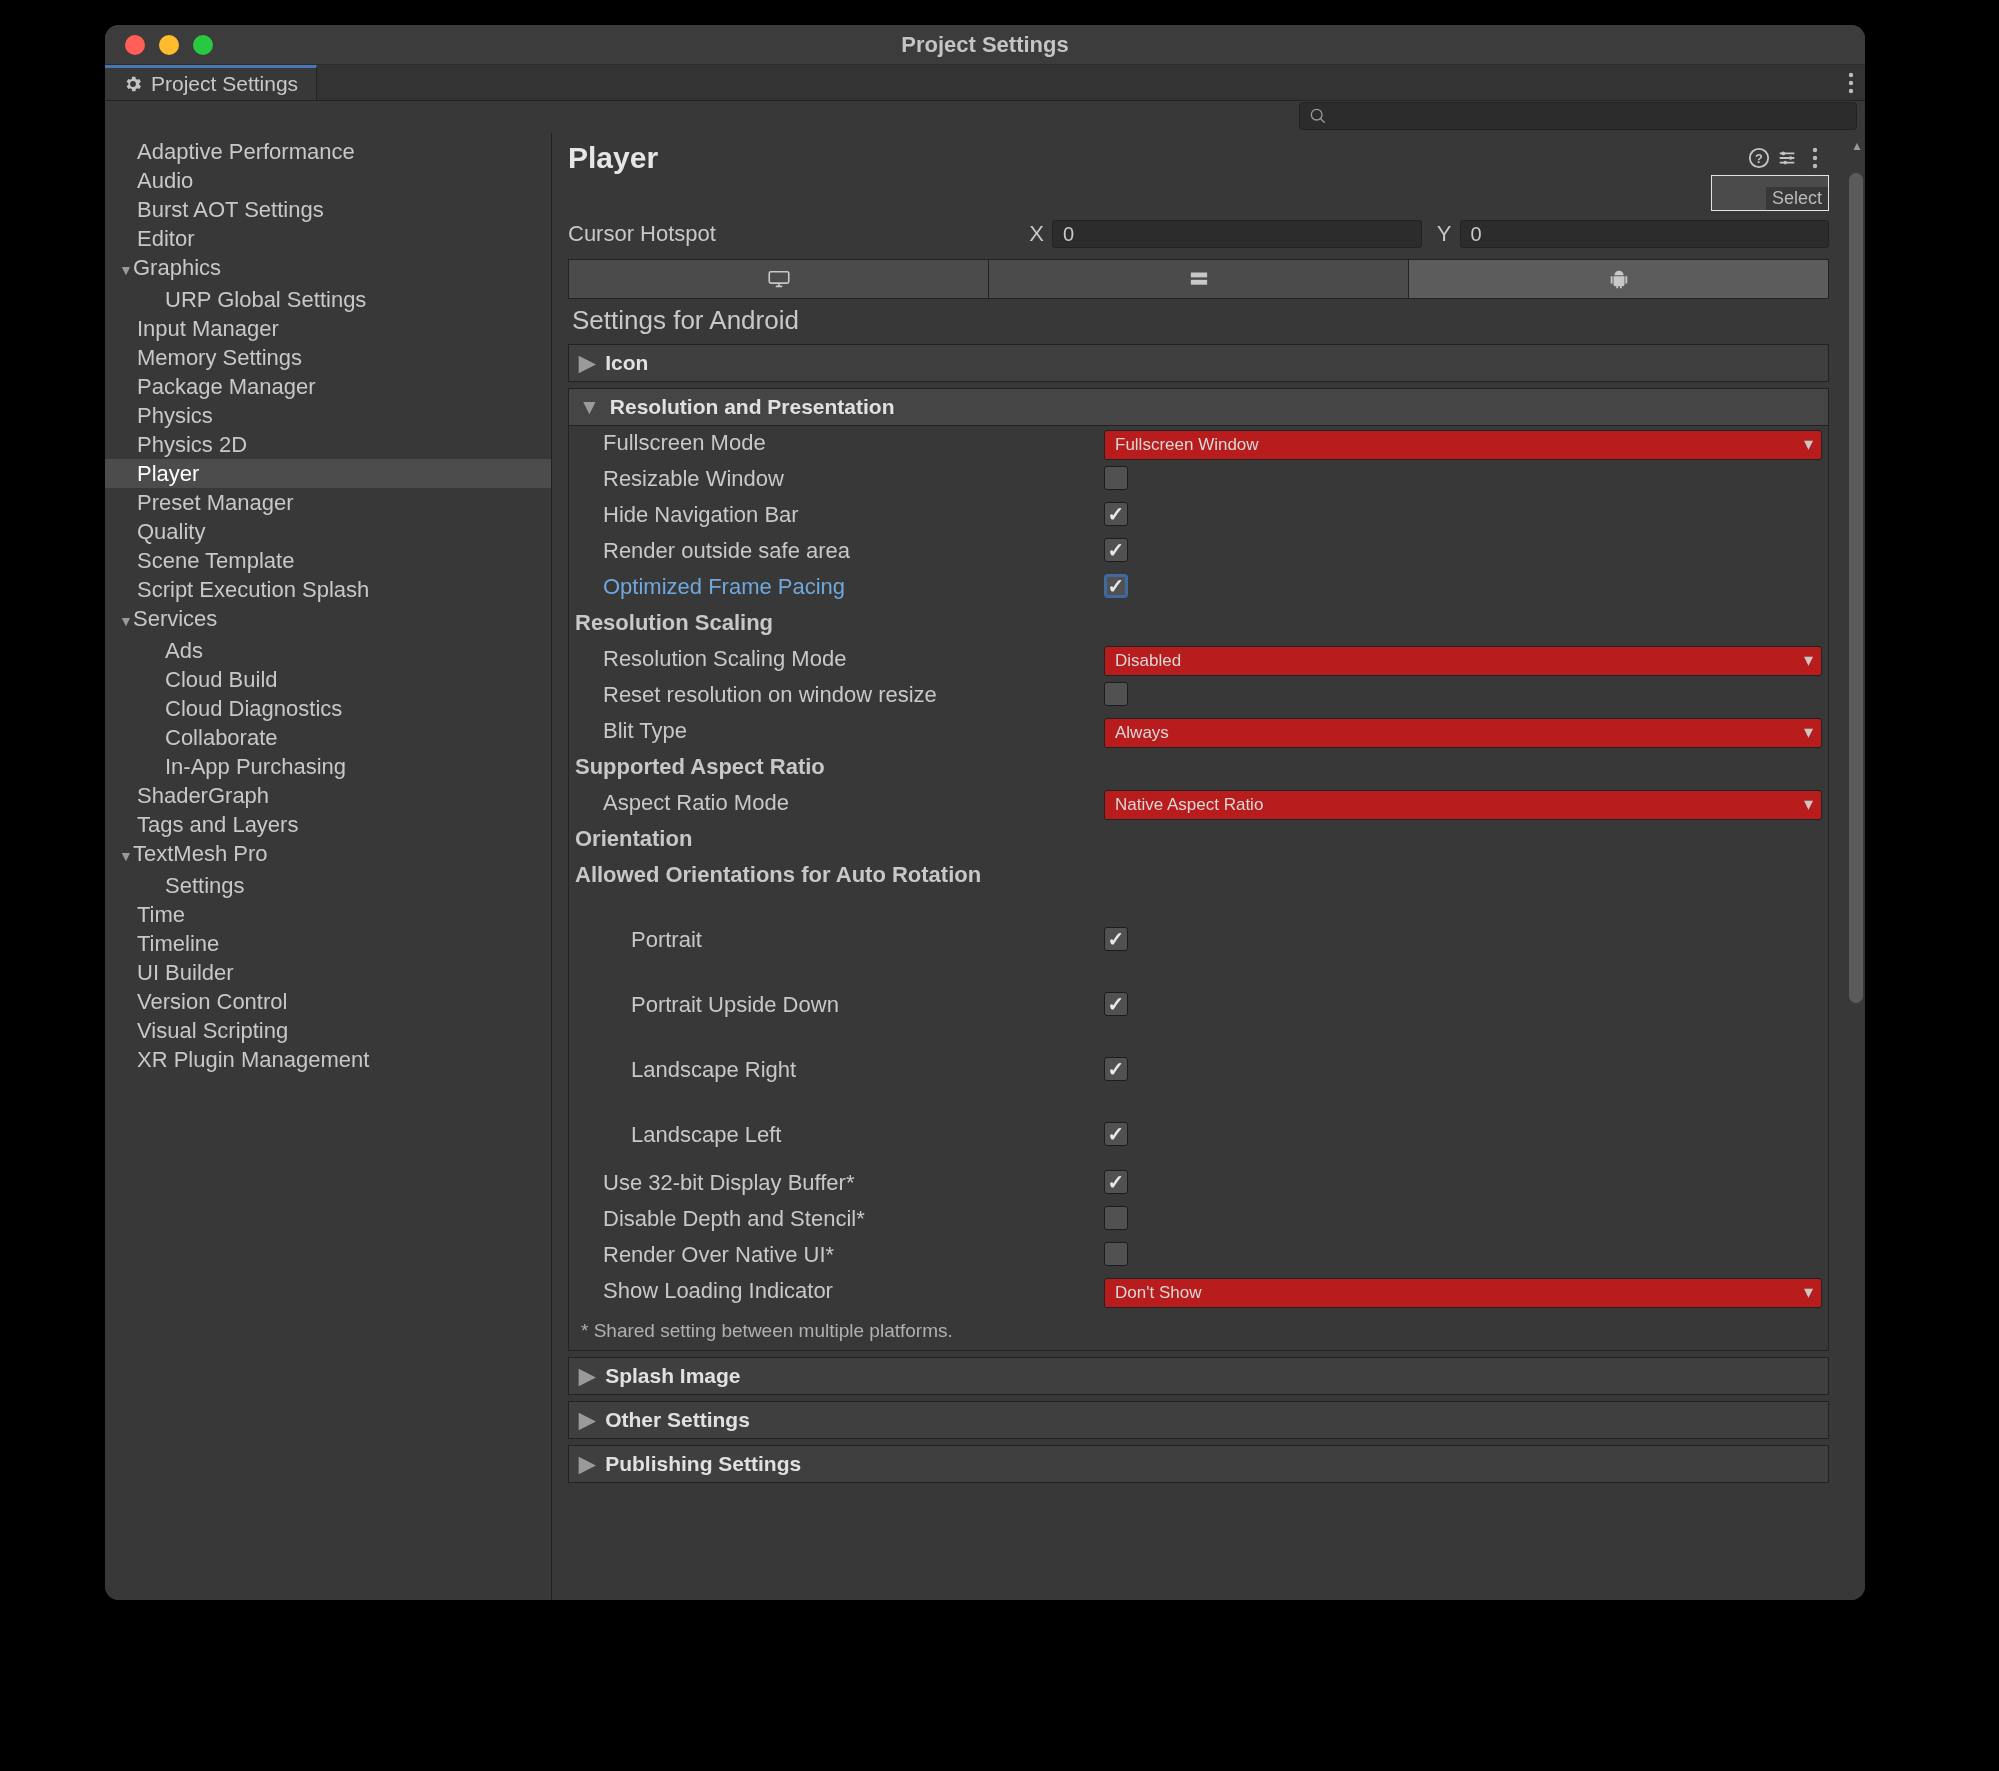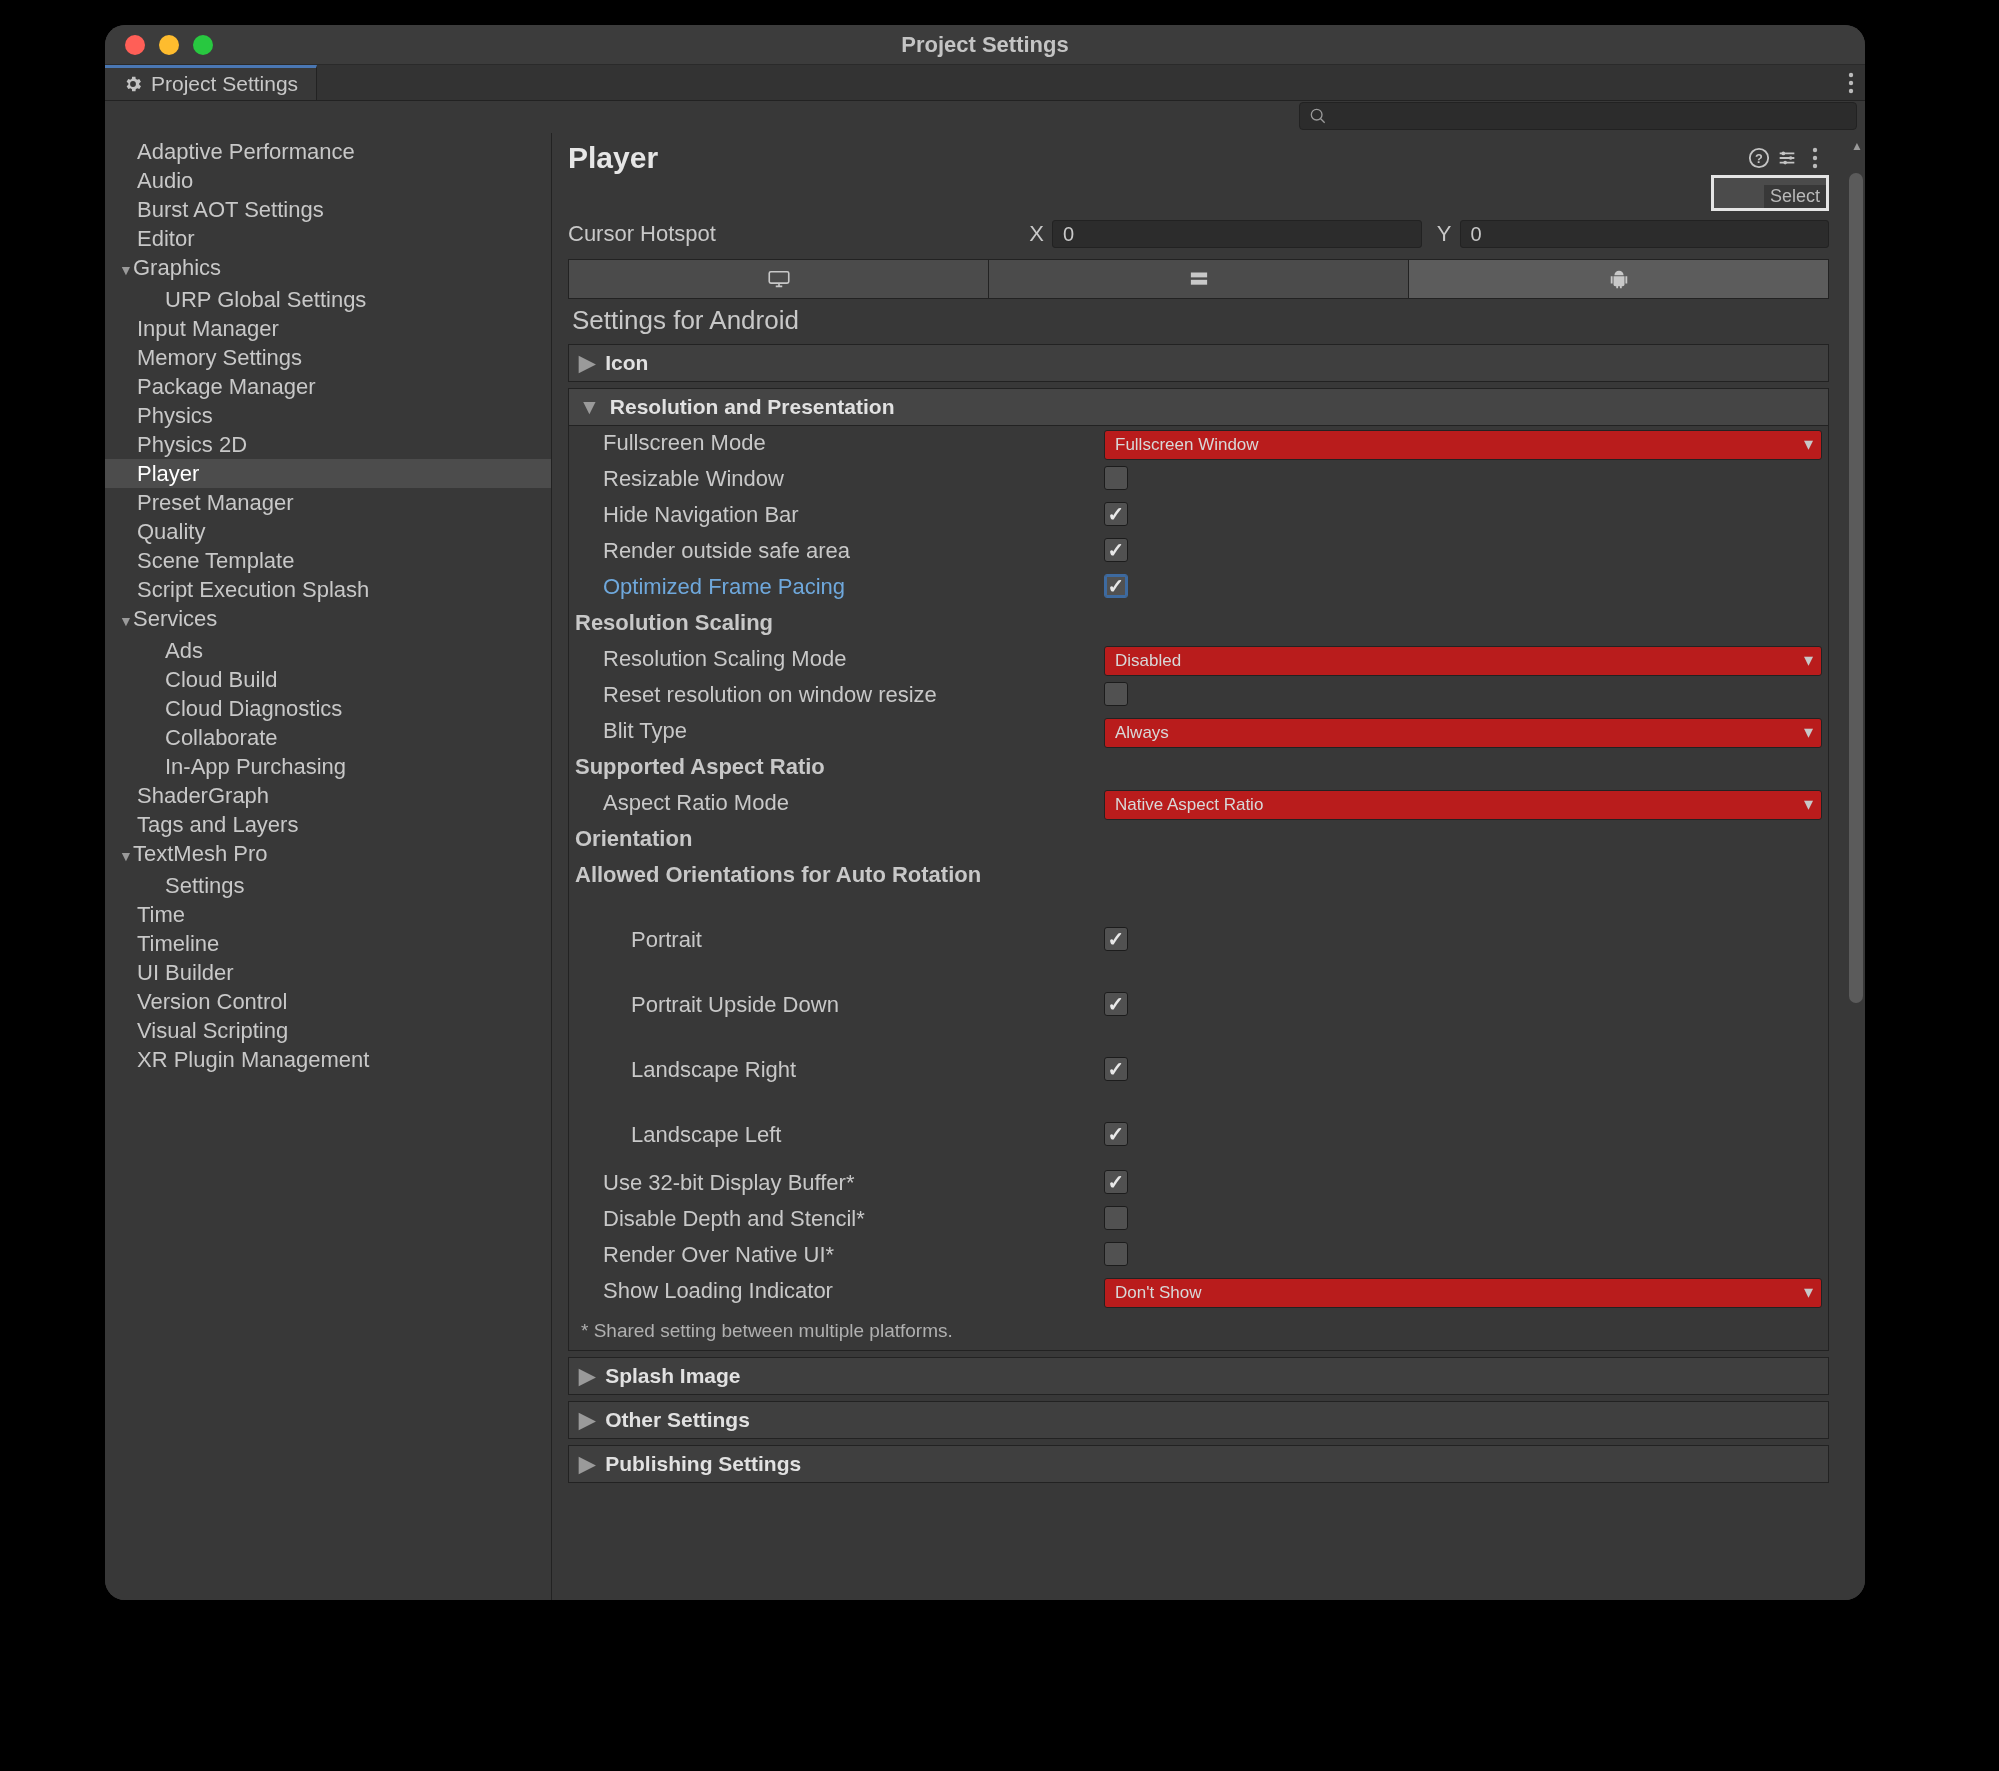--- a/index.html
+++ b/index.html
@@ -3,21 +3,21 @@
 <meta charset="utf-8">
 <style>
   * { box-sizing: border-box; margin: 0; padding: 0; font-family: -apple-system, "Segoe UI", Arial, sans-serif; }
   body { background: #000; width: 1999px; height: 1771px; position: relative; }
 
   .window {
     position: absolute;
     left: 105px; top: 25px;
     width: 1760px; height: 1575px;
     background: #3c3c3c;
-    border-radius: 20px;
+    border-radius: 14px;
     overflow: hidden;
     box-shadow: 0 30px 60px rgba(0,0,0,.6);
     display: flex; flex-direction: column;
   }
   .titlebar {
     height: 40px; background: #3c3c3c;
     display: flex; align-items: center; position: relative;
     border-bottom: 1px solid #2a2a2a;
   }
   .traffic { display: flex; gap: 14px; margin-left: 20px; }
@@ -60,21 +60,21 @@
   .scrollbar .thumb { position: absolute; right: 2px; top: 40px; width: 14px; height: 830px; background: #5b5b5b; border-radius: 7px; }
   .scrollbar .up { position: absolute; right: 2px; top: 6px; color: #9a9a9a; font-size: 12px;}
 
   .header {
     display: flex; align-items: center; padding: 8px 16px 4px 16px;
   }
   .header h1 { color: #e6e6e6; font-size: 30px; font-weight: 700; flex: 1; }
   .header .iconbtn { width: 28px; height: 28px; display: flex; align-items: center; justify-content: center; color: #c4c4c4; cursor: pointer; }
 
   .thumbrow { position: relative; height: 40px; }
-  .thumb-placeholder { position: absolute; right: 16px; top: -4px; width: 118px; height: 36px; background: #4b4b4b; border: 3px solid #e5e5e5; }
+  .thumb-placeholder { position: absolute; right: 16px; top: -4px; width: 118px; height: 36px; background: #4b4b4b; border: 1px solid #e5e5e5; }
   .thumb-placeholder .sel { position: absolute; right: 0; bottom: 0; font-size: 18px; color: #b9b9b9; background: rgba(0,0,0,.25); padding: 1px 6px; }
 
   .form { padding: 0 16px 10px 16px; }
   .row { display: flex; align-items: center; min-height: 30px; }
   .row .label { width: 454px; color: #c8c8c8; font-size: 22px; }
   .xyrow .xy { display: flex; align-items: center; gap: 8px; flex: 1; }
   .xyrow .xylabel { color: #c8c8c8; font-size: 22px; width: 22px; text-align: right; }
   .xyrow input { flex:1; height: 28px; background: #2c2c2c; border: 1px solid #222; color: #c8c8c8; font-size: 20px; padding: 0 10px; border-radius: 3px; }
 
   .platform-tabs { display: flex; margin: 10px 0 0 0; border: 1px solid #222; }

